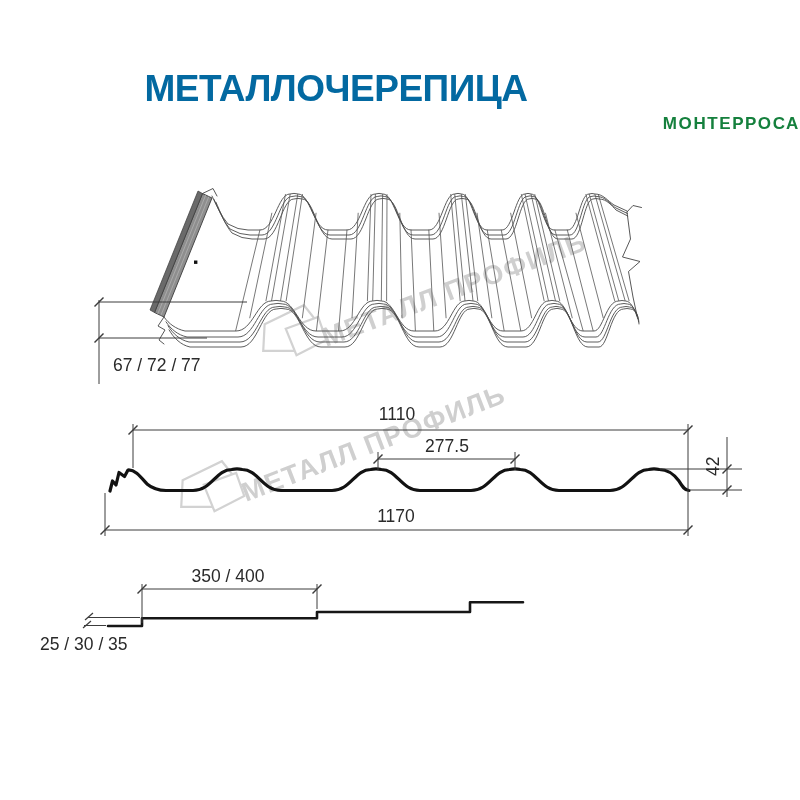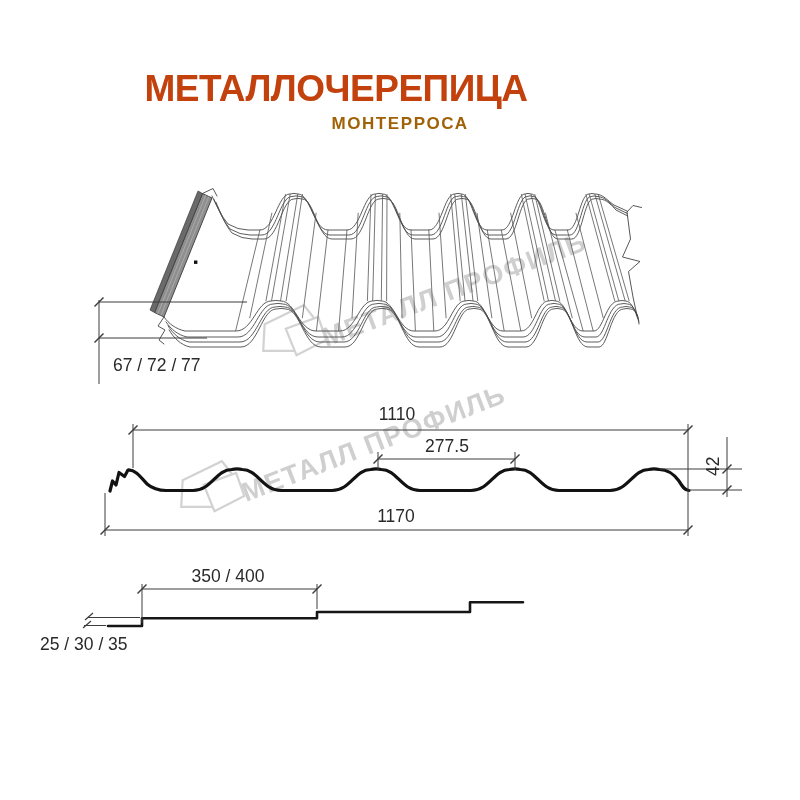--- a/index.html
+++ b/index.html
@@ -1,21 +1,21 @@
 <!DOCTYPE html>
 <html><head>
 <meta charset="utf-8">
 <style>
   html,body{margin:0;padding:0;background:#fff;}
   #stage{position:relative;width:800px;height:800px;background:#ffffff;overflow:hidden;
          font-family:"Liberation Sans", sans-serif;}
   .title{position:absolute;left:0;top:68px;width:672px;text-align:center;
-         font-size:37px;font-weight:800;letter-spacing:-0.5px;color:#c2410c;}
-  .subtitle{position:absolute;left:0;top:114px;width:800px;text-align:center;
-         font-size:17px;font-weight:600;letter-spacing:1.6px;color:#a16207;}
+         font-size:37px;font-weight:800;letter-spacing:-0.5px;color:#0369a1;}
+  .subtitle{position:absolute;left:0;top:114px;width:800px;text-align:right;
+         font-size:17px;font-weight:600;letter-spacing:1.6px;color:#15803d;}
   svg{position:absolute;left:0;top:0;}
   text.dim{font-family:"Liberation Sans", sans-serif;font-size:17.5px;fill:#2a2a2a;}
   text.wm{font-family:"Liberation Sans", sans-serif;font-size:27px;font-weight:bold;
           fill:#cfcfcf;letter-spacing:1.5px;}
 </style>
 </head>
 <body>
 
 <div id="stage">
 

